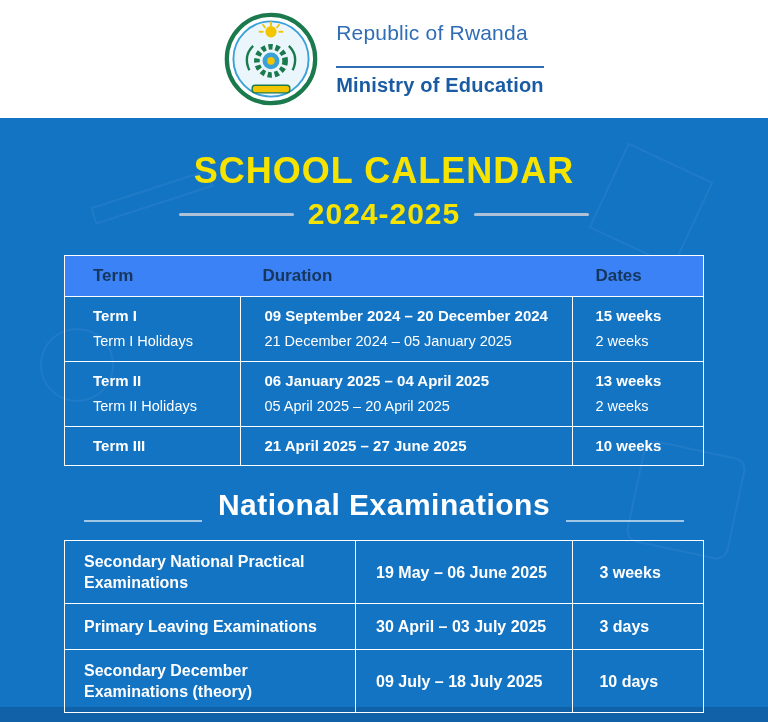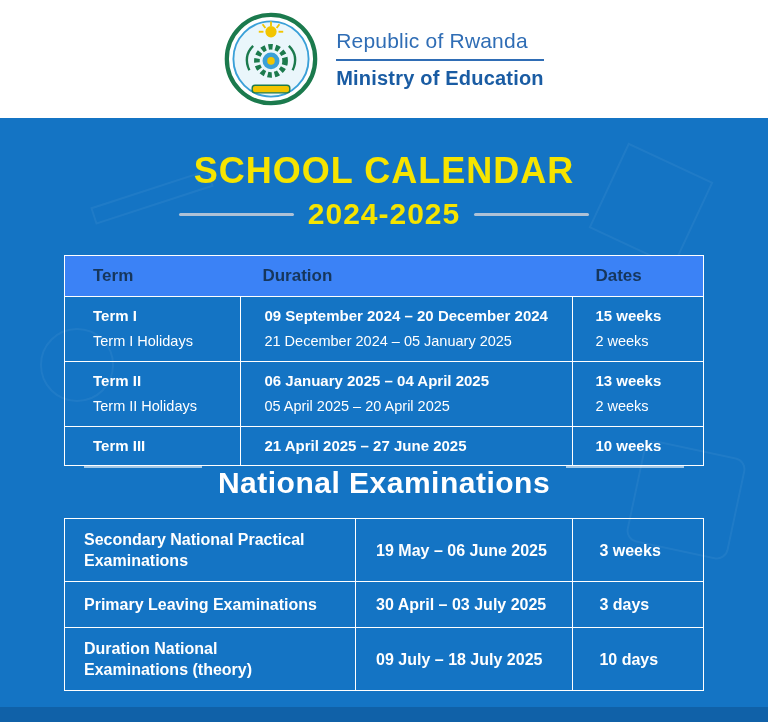--- a/index.html
+++ b/index.html
@@ -3,21 +3,21 @@
 <meta charset="utf-8">
 <style>
   html,body { margin:0; padding:0; }
   body { font-family:"Liberation Sans", sans-serif; background:#e9e9e9; }
   .page { width:768px; height:722px; background:#ffffff; position:relative; overflow:hidden; margin:0 auto; }
 
   
   .top-band { height:118px; background:#ffffff; display:flex; align-items:center; justify-content:center; gap:18px; }
   .emblem { width:94px; height:94px; flex:0 0 auto; }
   .brand-text { display:flex; flex-direction:column; }
-  .org1 { color:#2f6db5; font-size:21px; font-weight:400; padding-bottom:6px; border-bottom:2px solid #2f6db5; letter-spacing:.2px; }
+  .org1 { color:#2f6db5; font-size:21px; font-weight:400; padding-bottom:21px; border-bottom:2px solid #2f6db5; letter-spacing:.2px; }
   .org2 { color:#1a5ca3; font-size:20px; font-weight:700; padding-top:6px; letter-spacing:.2px; }
 
   
   .body-band { height:604px; background:#1474c4; position:relative; box-sizing:border-box; padding-top:32px; }
   .doodle { position:absolute; border:2px solid rgba(255,255,255,.05); pointer-events:none; }
   .d1 { width:90px; height:90px; right:70px; top:40px; transform:rotate(25deg); }
   .d2 { width:70px; height:70px; left:40px; top:210px; border-radius:50%; }
   .d3 { width:120px; height:14px; left:90px; top:70px; transform:rotate(-18deg); }
   .d4 { width:100px; height:100px; right:30px; top:330px; transform:rotate(12deg); border-radius:12px; }
 
@@ -33,21 +33,21 @@
   .cal-row { display:grid; grid-template-columns:176fr 333fr 131fr; border-top:1px solid #ffffff; }
   .cal-row .cell { padding-top:8px; padding-bottom:9px; color:#ffffff; box-sizing:border-box; }
   .cal-row .cell + .cell { border-left:1px solid #ffffff; }
   .pad-term { padding-left:28px; }
   .pad-dates { padding-left:23px; }
   .pad-dur { padding-left:22px; }
   .line-main { font-weight:700; font-size:15px; line-height:21px; white-space:nowrap; }
   .line-sub { font-weight:400; font-size:14.5px; line-height:21px; margin-top:5px; white-space:nowrap; }
 
   
-  .exam-head { display:flex; align-items:flex-start; justify-content:center; gap:16px; position:relative; z-index:2; }
+  .exam-head { display:flex; align-items:flex-end; justify-content:center; gap:16px; margin-top:22px; position:relative; z-index:2; }
   .exam-head .rule { width:118px; height:2px; background:rgba(255,255,255,.6); }
   .exam-title { margin:0; color:#ffffff; font-size:30px; font-weight:800; letter-spacing:.5px; }
 
   .exam { width:640px; margin:18px auto 0; border:1px solid #ffffff; box-sizing:border-box; position:relative; z-index:2; }
   .exam-row { display:grid; grid-template-columns:291fr 218fr 131fr; }
   .exam-row + .exam-row { border-top:1px solid #ffffff; }
   .exam-row .ecell { color:#ffffff; font-weight:700; font-size:16px; line-height:21px; display:flex; align-items:center; box-sizing:border-box; padding-top:10px; padding-bottom:10px; min-height:45px; }
   .exam-row .ecell + .ecell { border-left:1px solid #ffffff; }
   .epad-name { padding-left:19px; padding-right:30px; }
   .epad-dates { padding-left:20px; }
@@ -159,21 +159,21 @@
         <div class="ecell epad-name">Secondary National Practical Examinations</div>
         <div class="ecell epad-dates">19 May – 06 June 2025</div>
         <div class="ecell epad-dur">3 weeks</div>
       </div>
       <div class="exam-row">
         <div class="ecell epad-name">Primary Leaving Examinations</div>
         <div class="ecell epad-dates">30 April – 03 July 2025</div>
         <div class="ecell epad-dur">3 days</div>
       </div>
       <div class="exam-row">
-        <div class="ecell epad-name">Duration National Examinations (theory)</div>
+        <div class="ecell epad-name">Secondary December Examinations (theory)</div>
         <div class="ecell epad-dates">09 July – 18 July 2025</div>
         <div class="ecell epad-dur">10 days</div>
       </div>
     </div>
 
     <div class="bottom-shade"></div>
   </div>
 
 </div>
 

